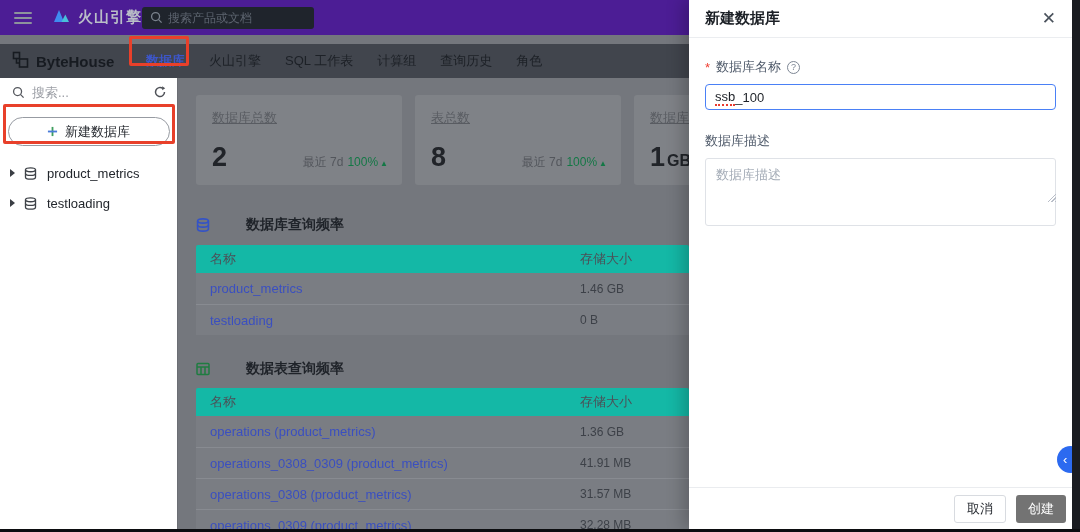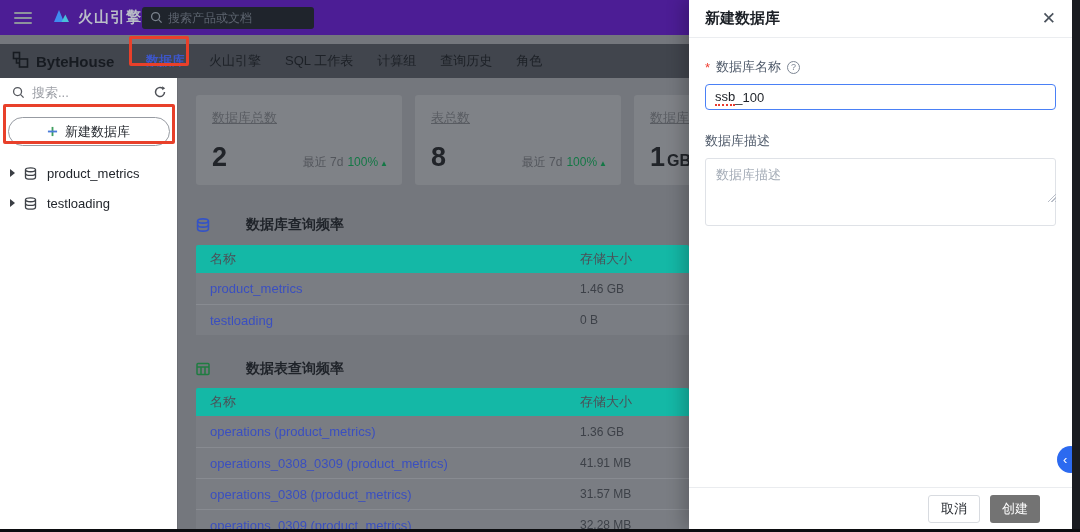--- a/index.html
+++ b/index.html
@@ -92,21 +92,21 @@
   .squiggle { border-bottom:2px dotted #e83a2e; }
   .desc-label { margin-top:22px; font-size:13px; color:#4e5969; }
   .desc-area { margin-top:8px; width:351px; height:68px; border:1px solid #dfe2e7; border-radius:3px;
                padding:7px 10px; font-size:13px; color:#1d2127; resize:none; outline:none;
                font-family:"Liberation Sans", sans-serif; position:relative; display:block; }
   .desc-area::placeholder { color:#a3abb6; }
   .resize-grip { position:absolute; left:1047px; top:193px; width:9px; height:9px; z-index:21;
                  background:repeating-linear-gradient(135deg, transparent 0 1.5px, #b9bec8 1.5px 2.5px);
                  clip-path:polygon(100% 0, 100% 100%, 0 100%); }
   .d-foot { position:absolute; left:0; bottom:0; width:100%; height:42px; border-top:1px solid #eaecef;
-            display:flex; align-items:center; justify-content:flex-end; gap:10px; padding:0 32px; }
+            display:flex; align-items:center; justify-content:flex-end; gap:10px; padding:0 6px; }
   .btn { height:28px; min-width:50px; padding:0 12px; border-radius:3px; font-size:13px;
          display:inline-flex; align-items:center; justify-content:center; cursor:pointer; }
   .btn-cancel { background:#fff; border:1px solid #d8dbe0; color:#25292f; }
   .btn-create { background:#737373; border:none; color:#fff; }
 
   
   .collapse-btn { position:absolute; left:1057px; top:446px; width:27px; height:27px; border-radius:50%;
                   background:#2c6af0; color:#fff; z-index:30; display:flex; align-items:center;
                   font-size:13px; padding-left:6px; cursor:pointer; }
   .edge-right { position:absolute; right:0; top:0; width:8px; height:532px; background:#1a1c21; z-index:40; }

